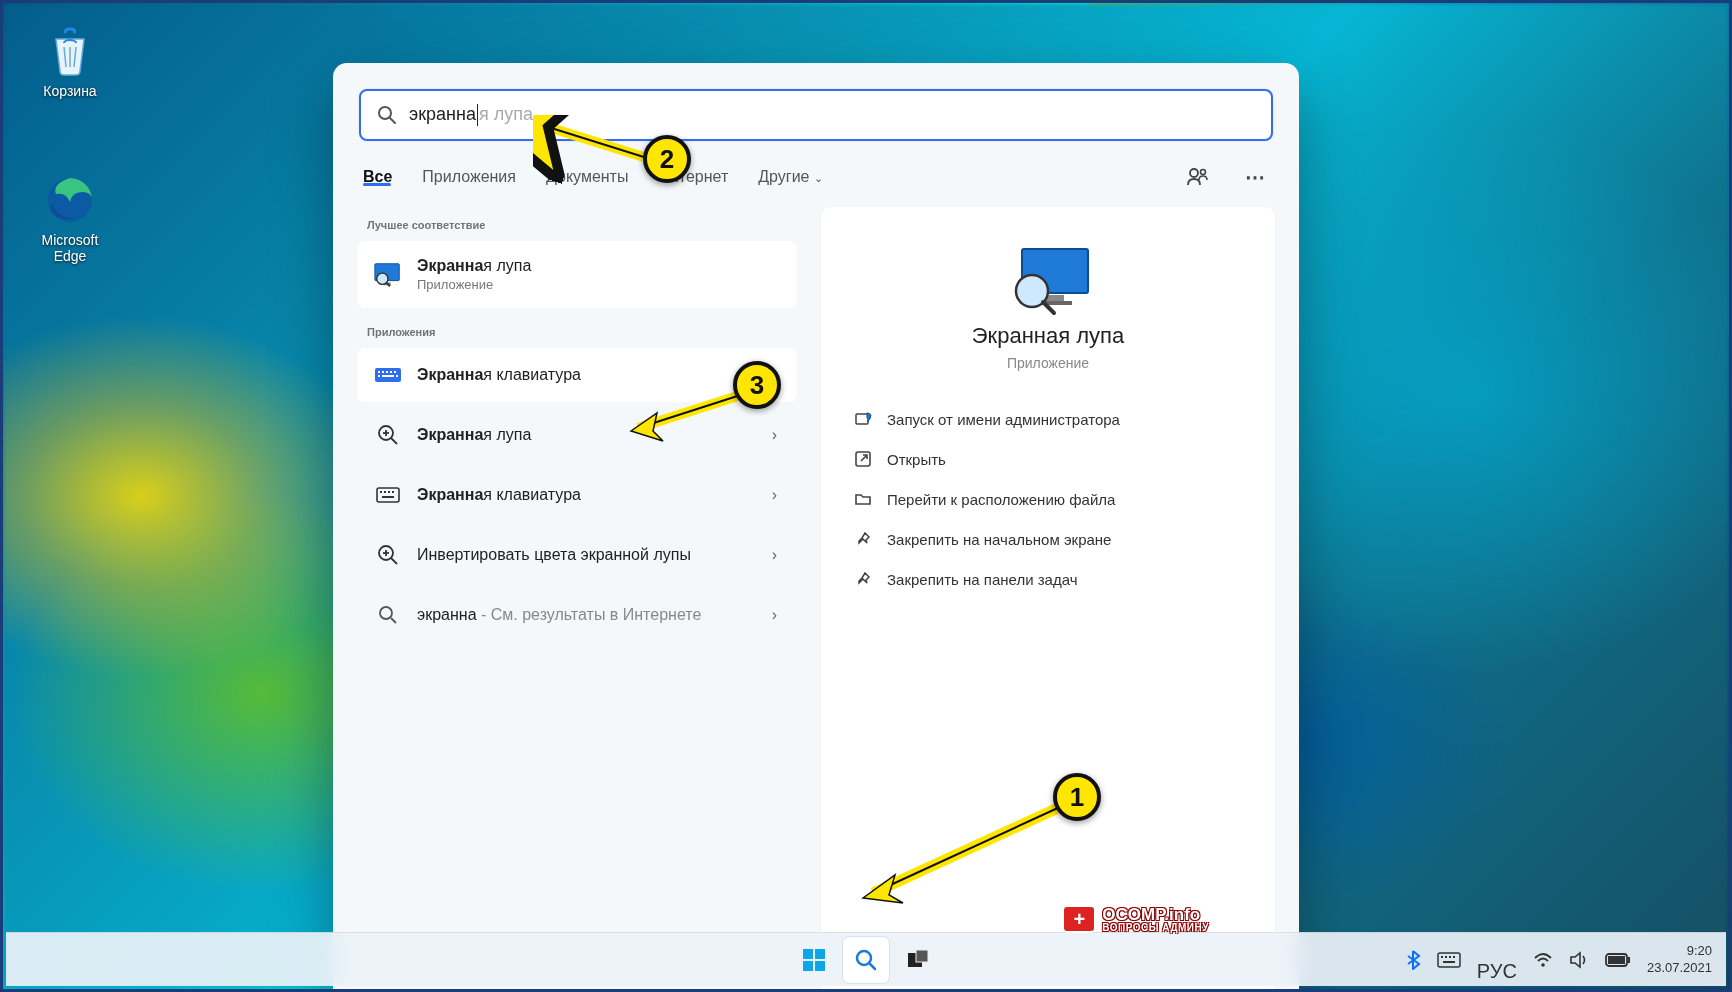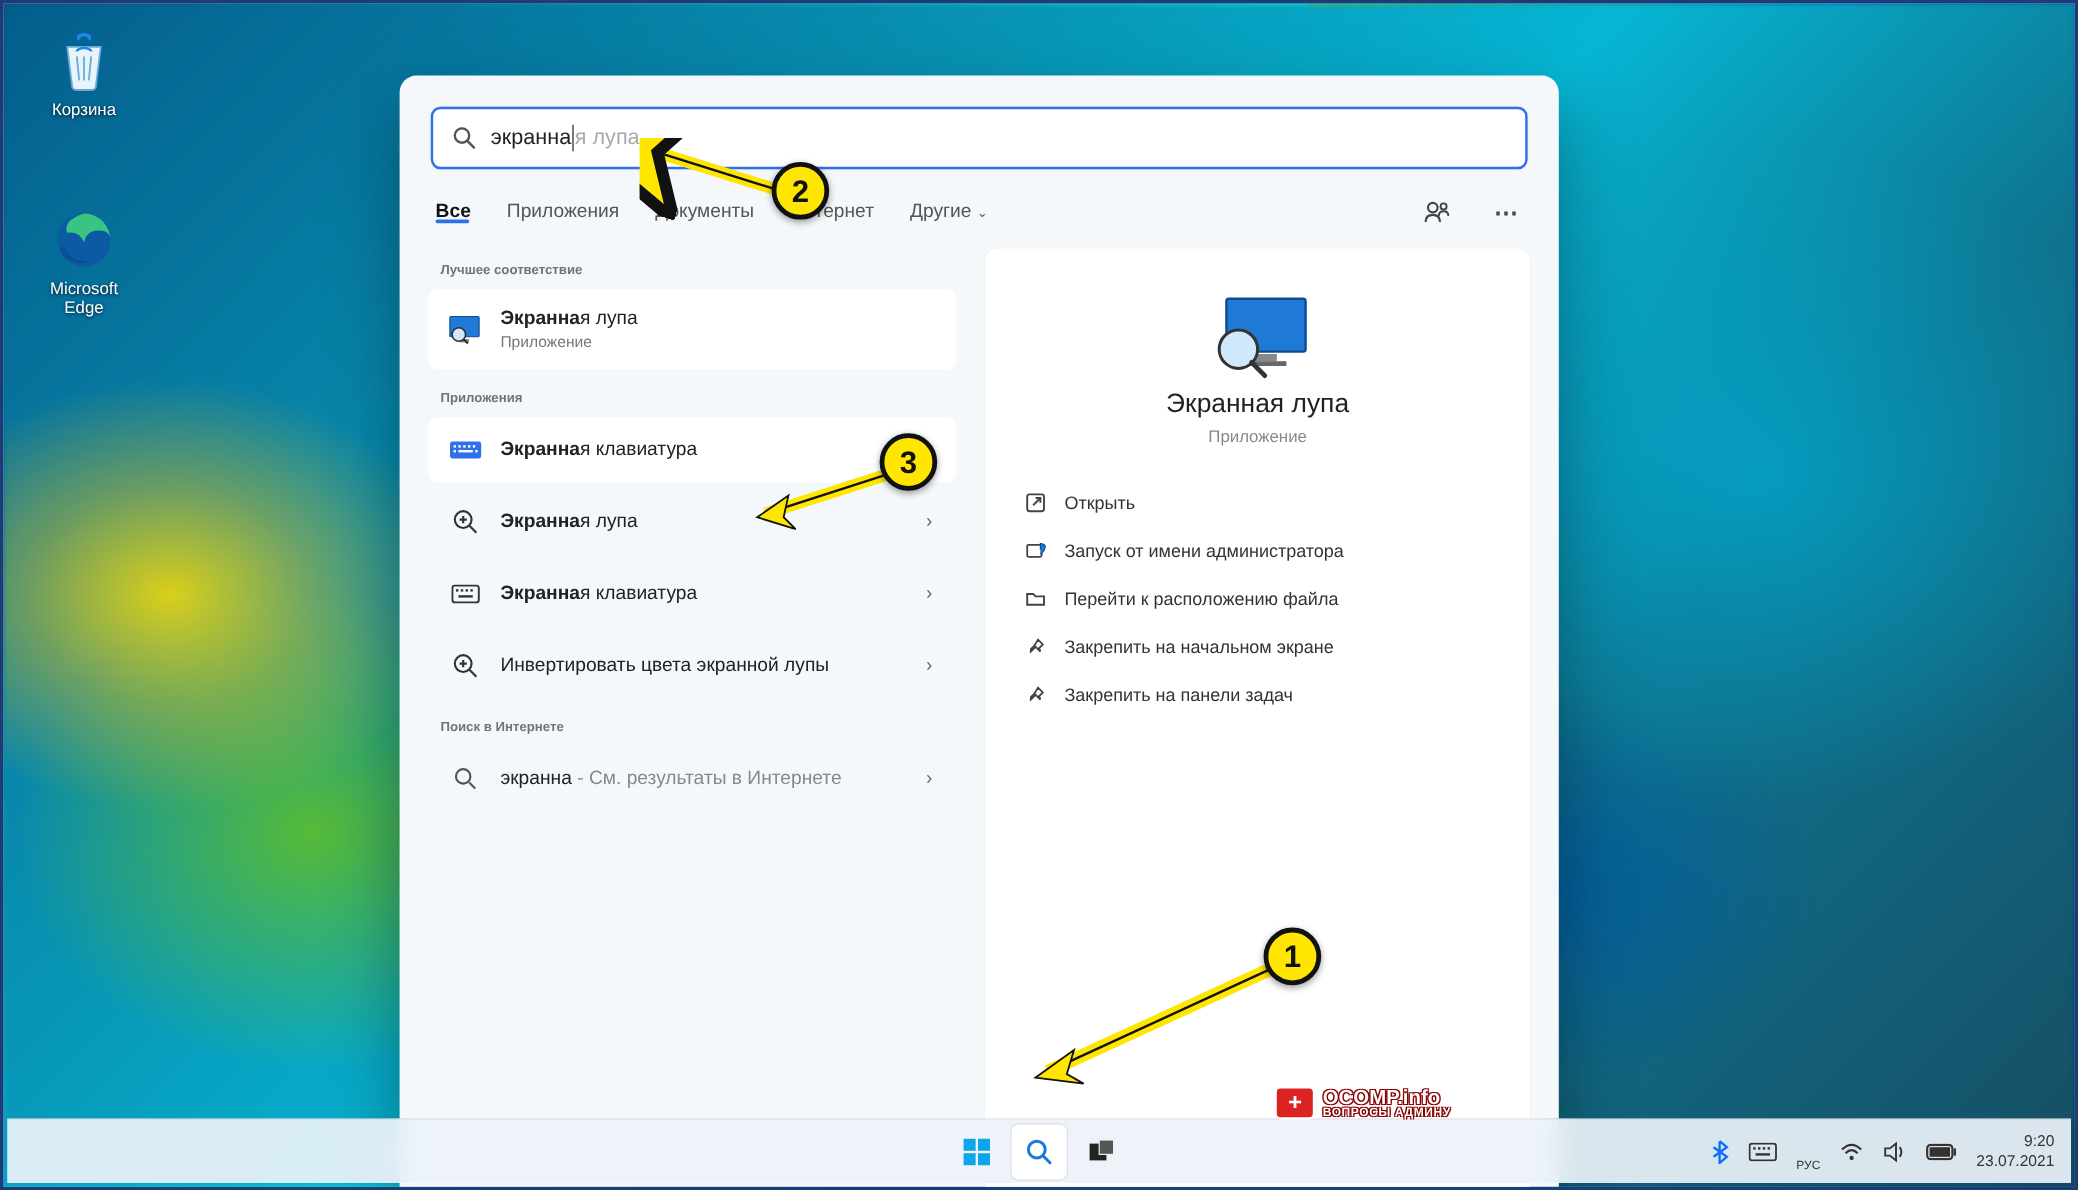--- a/index.html
+++ b/index.html
@@ -242,21 +242,20 @@
                 <line x1="6" y1="9" x2="12" y2="9" stroke="#333" stroke-width="1.8"></line>
                 <line x1="9" y1="6" x2="9" y2="12" stroke="#333" stroke-width="1.8"></line>
               </svg>
           </div>
           <div class="ri-text">
               <div class="ri-title">Инвертировать цвета экранной лупы</div>
             </div>
           <div class="chev">›</div>
         </div>
 
-        <div class="section-label">Поиск в Интернете</div>
         <div class="result-item plain">
           <div class="ri-icon">
             <svg width="20" height="20" viewBox="0 0 20 20">
                 <circle cx="8" cy="8" r="6" fill="none" stroke="#555" stroke-width="1.8"></circle>
                 <line x1="13" y1="13" x2="18" y2="18" stroke="#555" stroke-width="1.8"></line>
               </svg>
           </div>
           <div class="ri-text">
               <div class="ri-title"><span>экранна</span><span style="color:#888;"> - См. результаты в Интернете</span></div>
             </div>
@@ -275,34 +274,34 @@
                 <line x1="35" y1="59" x2="46" y2="70" stroke="#333" stroke-width="4" stroke-linecap="round"></line>
               </svg>
           </div>
           <div class="preview-title">Экранная лупа</div>
           <div class="preview-sub">Приложение</div>
         </div>
         <div class="action-list">
           <div class="action">
             <span class="ai">
                 <svg width="18" height="18" viewBox="0 0 18 18">
-                  <rect x="2" y="2" width="14" height="14" rx="2" fill="none" stroke="#444" stroke-width="1.6"></rect>
-                  <path d="M7 11 L13 5 M9 5 L13 5 L13 9" fill="none" stroke="#444" stroke-width="1.6"></path>
+                  <rect x="2" y="4" width="12" height="10" rx="1" fill="none" stroke="#444" stroke-width="1.5"></rect>
+                  <path d="M13 8 L13 3 Q16 3 17 5 Q17 9 13 12" fill="#1e7ad6" stroke="#0d4d8f" stroke-width="1"></path>
                 </svg>
               </span>
-            <span>Открыть</span>
+            <span>Запуск от имени администратора</span>
           </div>
           <div class="action">
             <span class="ai">
                 <svg width="18" height="18" viewBox="0 0 18 18">
-                  <rect x="2" y="4" width="12" height="10" rx="1" fill="none" stroke="#444" stroke-width="1.5"></rect>
-                  <path d="M13 8 L13 3 Q16 3 17 5 Q17 9 13 12" fill="#1e7ad6" stroke="#0d4d8f" stroke-width="1"></path>
+                  <rect x="2" y="2" width="14" height="14" rx="2" fill="none" stroke="#444" stroke-width="1.6"></rect>
+                  <path d="M7 11 L13 5 M9 5 L13 5 L13 9" fill="none" stroke="#444" stroke-width="1.6"></path>
                 </svg>
               </span>
-            <span>Запуск от имени администратора</span>
+            <span>Открыть</span>
           </div>
           <div class="action">
             <span class="ai">
                 <svg width="18" height="18" viewBox="0 0 18 18">
                   <path d="M2 5 L7 5 L9 7 L16 7 L16 14 L2 14 Z" fill="none" stroke="#444" stroke-width="1.6"></path>
                 </svg>
               </span>
             <span>Перейти к расположению файла</span>
           </div>
           <div class="action">
@@ -393,21 +392,21 @@
             <rect x="1" y="1" width="22" height="14" rx="2" fill="none" stroke="#333" stroke-width="1.5"></rect>
             <g fill="#333">
               <rect x="4" y="4" width="2" height="2"></rect>
               <rect x="8" y="4" width="2" height="2"></rect>
               <rect x="12" y="4" width="2" height="2"></rect>
               <rect x="16" y="4" width="2" height="2"></rect>
               <rect x="6" y="9" width="12" height="2"></rect>
             </g>
           </svg>
       </span>
-      <span style="font-size:10px;margin-top:24px;">РУС</span>
+      <span style="font-size:20px;margin-top:24px;">РУС</span>
       <span>
         <svg width="20" height="16" viewBox="0 0 20 16">
             <path d="M2 6 Q10 -2 18 6" fill="none" stroke="#333" stroke-width="1.8"></path>
             <path d="M5 9 Q10 4 15 9" fill="none" stroke="#333" stroke-width="1.8"></path>
             <circle cx="10" cy="13" r="1.8" fill="#333"></circle>
           </svg>
       </span>
       <span>
         <svg width="20" height="18" viewBox="0 0 20 18">
             <path d="M2 6 L6 6 L11 2 L11 16 L6 12 L2 12 Z" fill="none" stroke="#333" stroke-width="1.6"></path>

